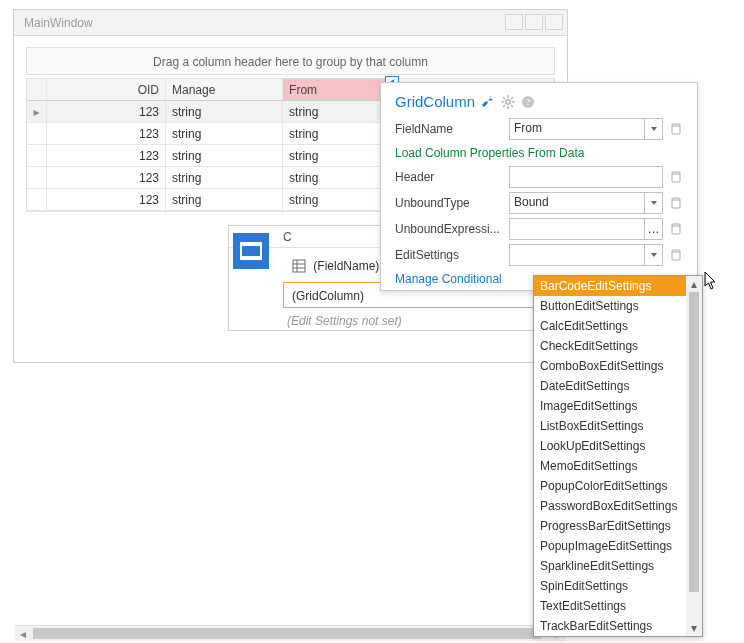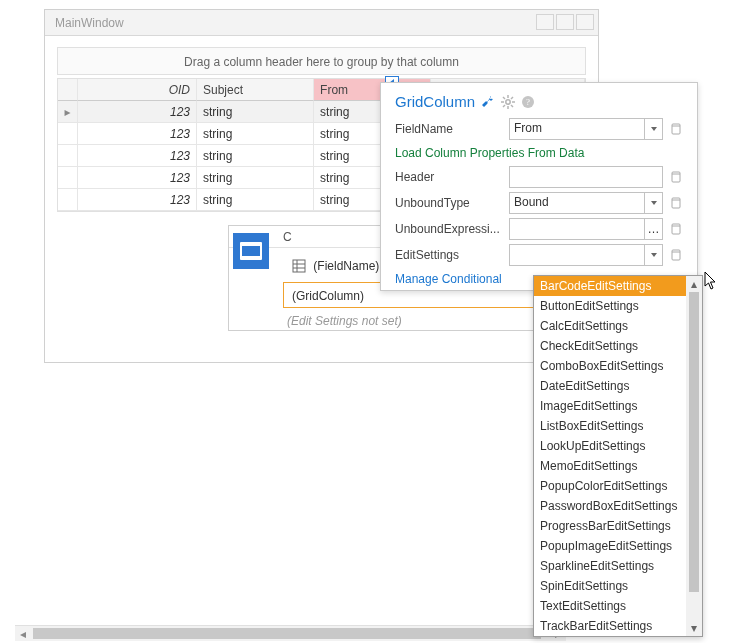--- a/index.html
+++ b/index.html
@@ -12,21 +12,20 @@
   height: 643px;
   position: relative;
   overflow: hidden;
 }
 .window {
   position: absolute;
   left: 13px; top: 9px;
   width: 555px; height: 354px;
   border: 1px solid #d0d0d0;
   background: #fff;
-  margin-left: 31px;
 }
 .titlebar {
   height: 26px; line-height: 26px;
   padding-left: 10px;
   background: #f3f3f3;
   border-bottom: 1px solid #d8d8d8;
   color: #9b9b9b;
   position: relative;
 }
 .winbtns {
@@ -63,21 +62,21 @@
 }
 .header .cell {
   background:#f5f5f5;
   border-bottom:1px solid #ccc;
   color:#444;
 }
 .header .cell.hot {
   background:#f7c2c6;
 }
 .indicator { width:20px; text-align:center; color:#888;}
-.col-oid { width:120px; text-align:right;font-style:italic; }
+.col-oid { width:120px; text-align:right; }
 .col-sub { width:118px; }
 .col-from{ width:118px; }
 .col-s   { width:155px; }
 .row.sel .cell { background:#f2f2f2; }
 
 
 .smarttag {
   position:absolute;
   left:385px; top:76px;
   width:14px; height:14px;
@@ -245,21 +244,21 @@
       <div class="winbtn"></div>
     </div>
   </div>
 
   <div class="groupbar">Drag a column header here to group by that column</div>
 
   <div class="grid">
     <div class="row header">
       <div class="cell indicator"></div>
       <div class="cell col-oid">OID</div>
-      <div class="cell col-sub">Subject</div>
+      <div class="cell col-sub">Manage</div>
       <div class="cell col-from hot">From</div>
       <div class="cell col-s">S</div>
     </div>
     <div id="grid-body">
         <div class="row sel">
           <div class="cell indicator">▸</div>
           <div class="cell col-oid">123</div>
           <div class="cell col-sub">string</div>
           <div class="cell col-from">string</div>
           <div class="cell col-s">5</div>

